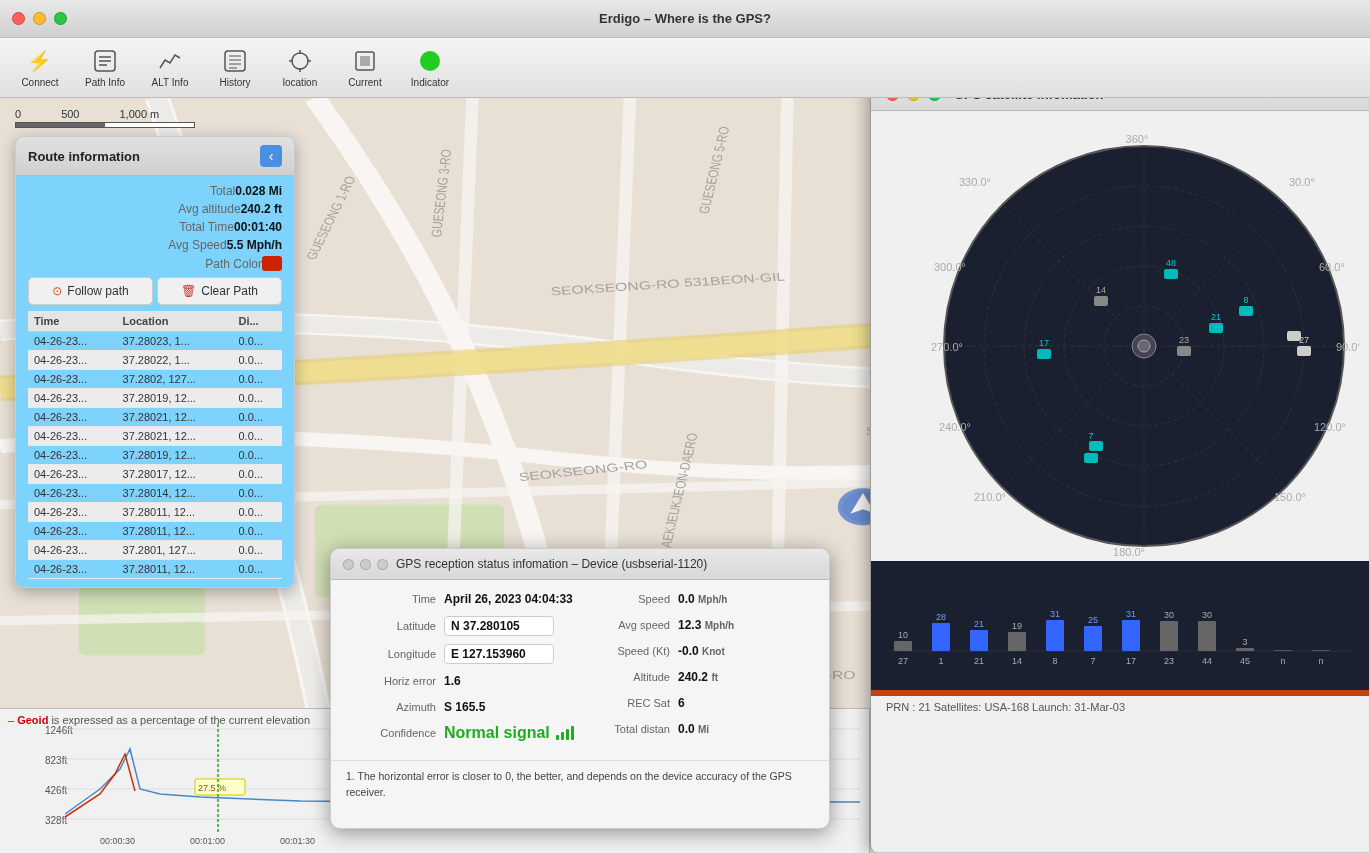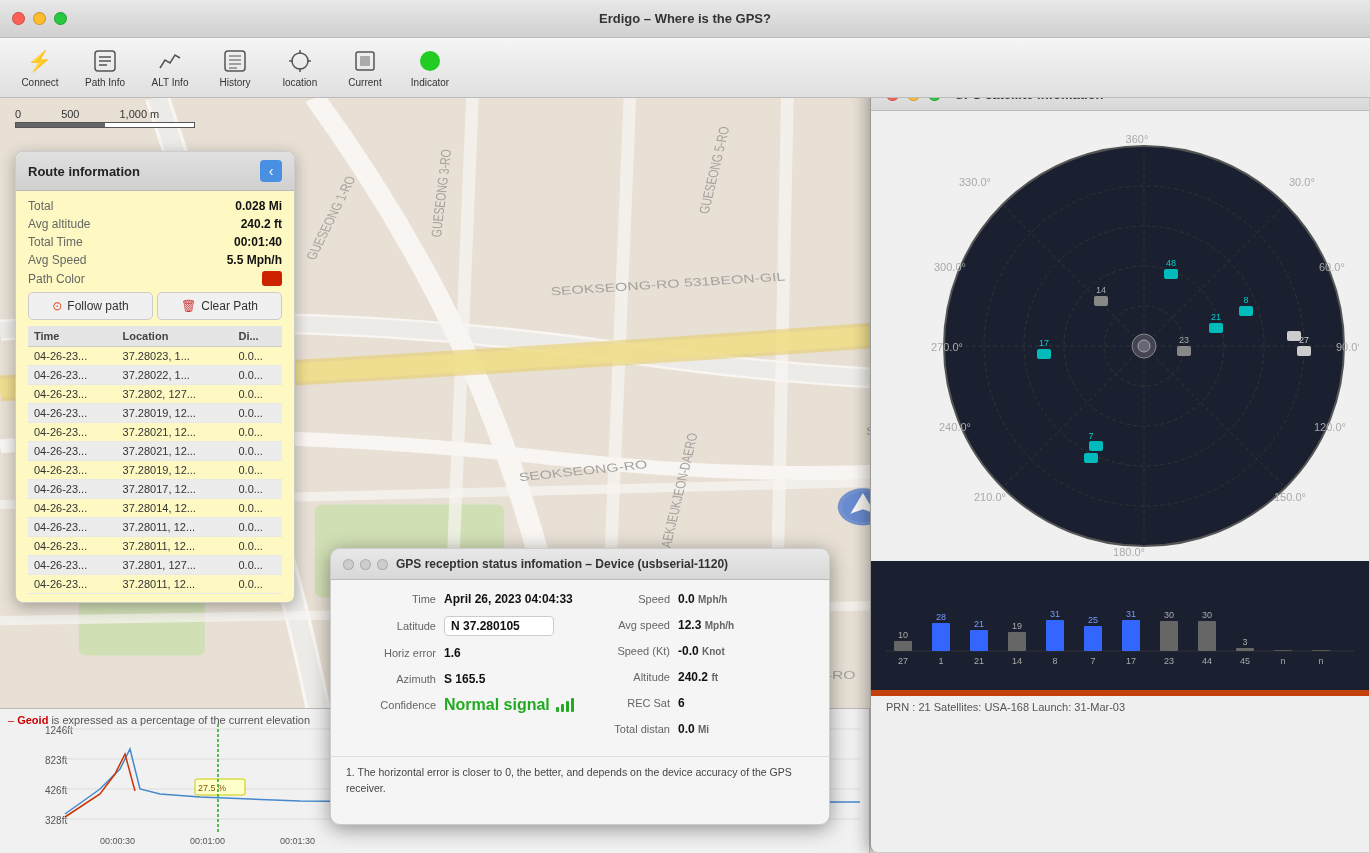--- a/index.html
+++ b/index.html
@@ -115,23 +115,23 @@
     .scale-line {
       width: 180px;
       height: 6px;
       background: linear-gradient(90deg, #666 50%, #fff 50%);
       border: 1px solid #555;
     }
 
     
     .route-info-panel {
       position: absolute;
-      top: 53px; left: 15px;
+      top: 38px; left: 15px;
       width: 280px;
-      background: #fef9c3;
+      background: #7dd3fc;
       border: 1px solid #ccc;
       border-radius: 8px;
       box-shadow: 0 4px 15px rgba(0,0,0,0.3);
       z-index: 50;
       overflow: hidden;
     }
     .route-info-header {
       background: linear-gradient(180deg, #e0e0e0 0%, #d0d0d0 100%);
       padding: 8px 12px;
       display: flex;
@@ -153,21 +153,21 @@
       justify-content: center;
       color: white;
       font-size: 14px;
       cursor: pointer;
     }
     .route-info-body {
       padding: 8px 12px;
     }
     .info-row {
       display: flex;
-      justify-content: space-between;
+      justify-content: flex-end;
       align-items: center;
       font-size: 12px;
       color: #333;
       margin-bottom: 4px;
     }
     .info-label { color: #666; }
     .info-value { font-weight: 600; color: #111; }
     .path-color-box {
       width: 20px; height: 15px;
       background: #cc2200;
@@ -258,21 +258,21 @@
       display: flex; gap: 6px;
     }
     .gps-dot {
       width: 11px; height: 11px;
       border-radius: 50%;
       background: #ccc;
       border: 1px solid rgba(0,0,0,0.15);
     }
     .gps-status-title {
       font-size: 12px;
-      font-weight: 700;
+      font-weight: 400;
       color: #333;
     }
     .gps-status-body {
       display: grid;
       grid-template-columns: 1fr 1fr;
       gap: 0;
       padding: 10px 15px;
     }
     .gps-field {
       display: flex;
@@ -663,20 +663,24 @@
       <div>
         <div class="gps-field">
           <span class="gps-field-label">Time</span>
           <span class="gps-field-value no-border">April 26, 2023 04:04:33</span>
         </div>
         <div class="gps-field">
           <span class="gps-field-label">Latitude</span>
           <span class="gps-field-value">N 37.280105</span>
         </div>
         <div class="gps-field">
+          <span class="gps-field-label">Longitude</span>
+          <span class="gps-field-value">E 127.153960</span>
+        </div>
+        <div class="gps-field">
           <span class="gps-field-label">Horiz error</span>
           <span class="gps-field-value no-border">1.6</span>
         </div>
         <div class="gps-field">
           <span class="gps-field-label">Azimuth</span>
           <span class="gps-field-value no-border">S 165.5</span>
         </div>
         <div class="gps-field">
           <span class="gps-field-label">Confidence</span>
           <span class="confidence-green">Normal signal</span>

